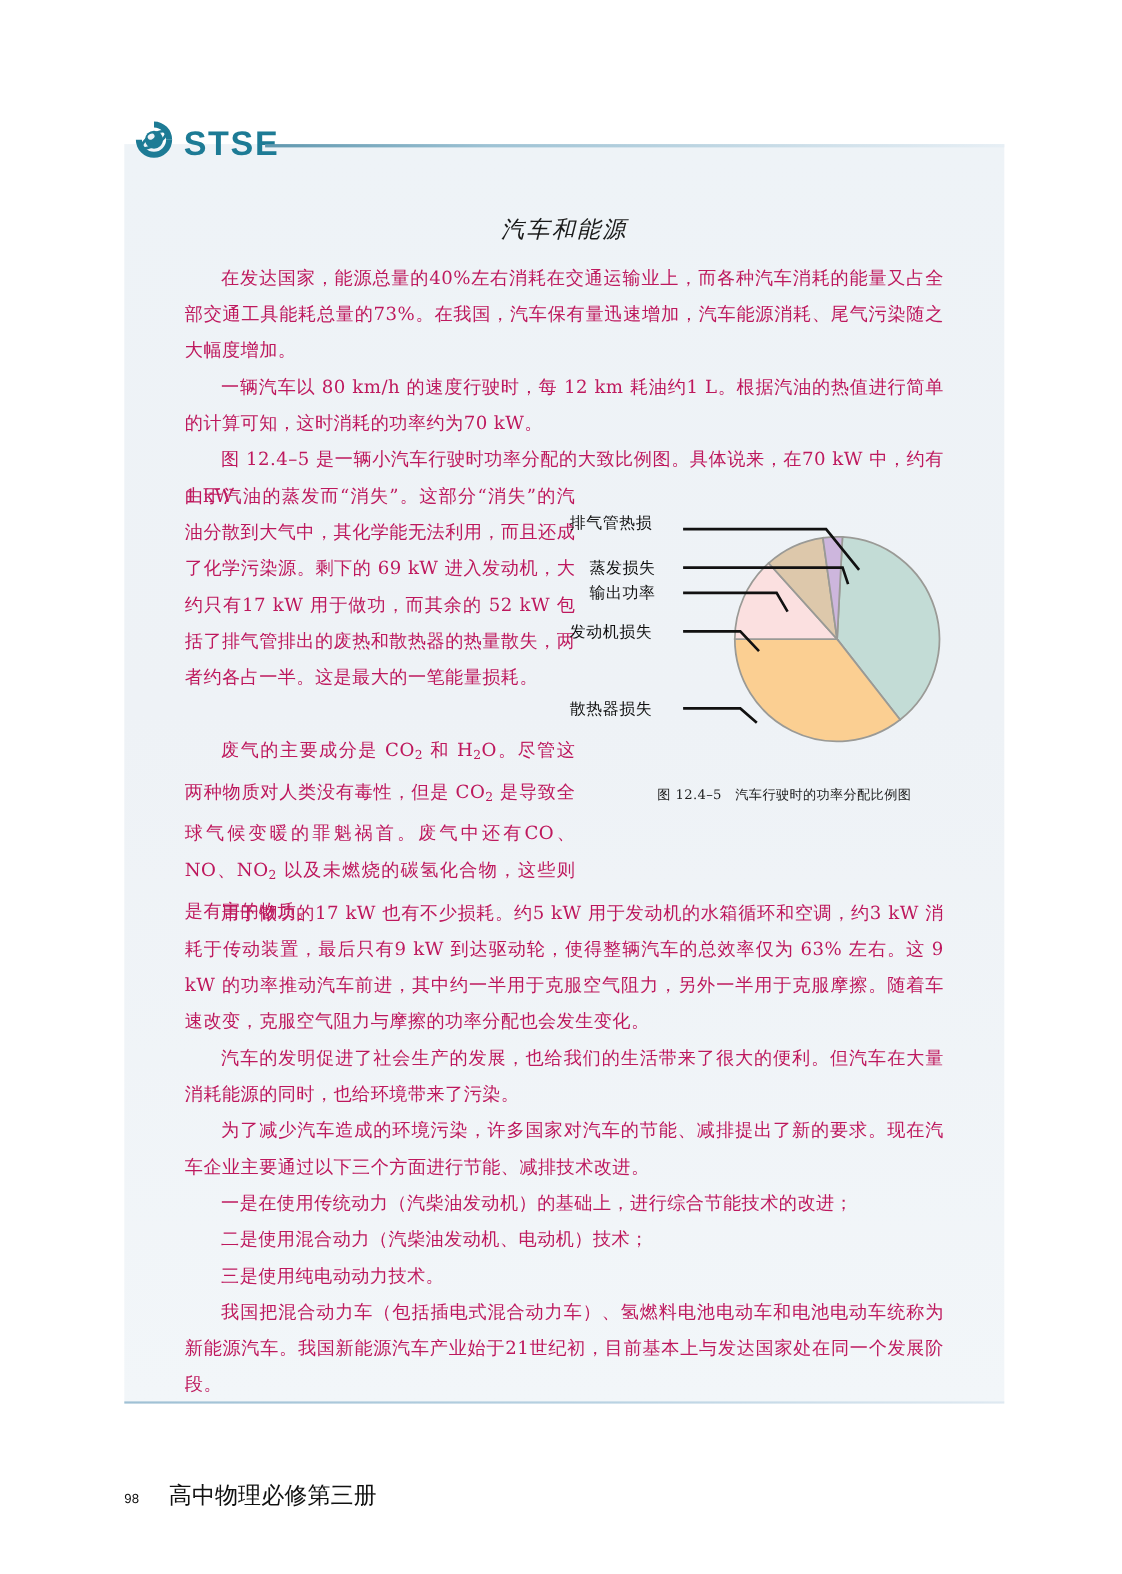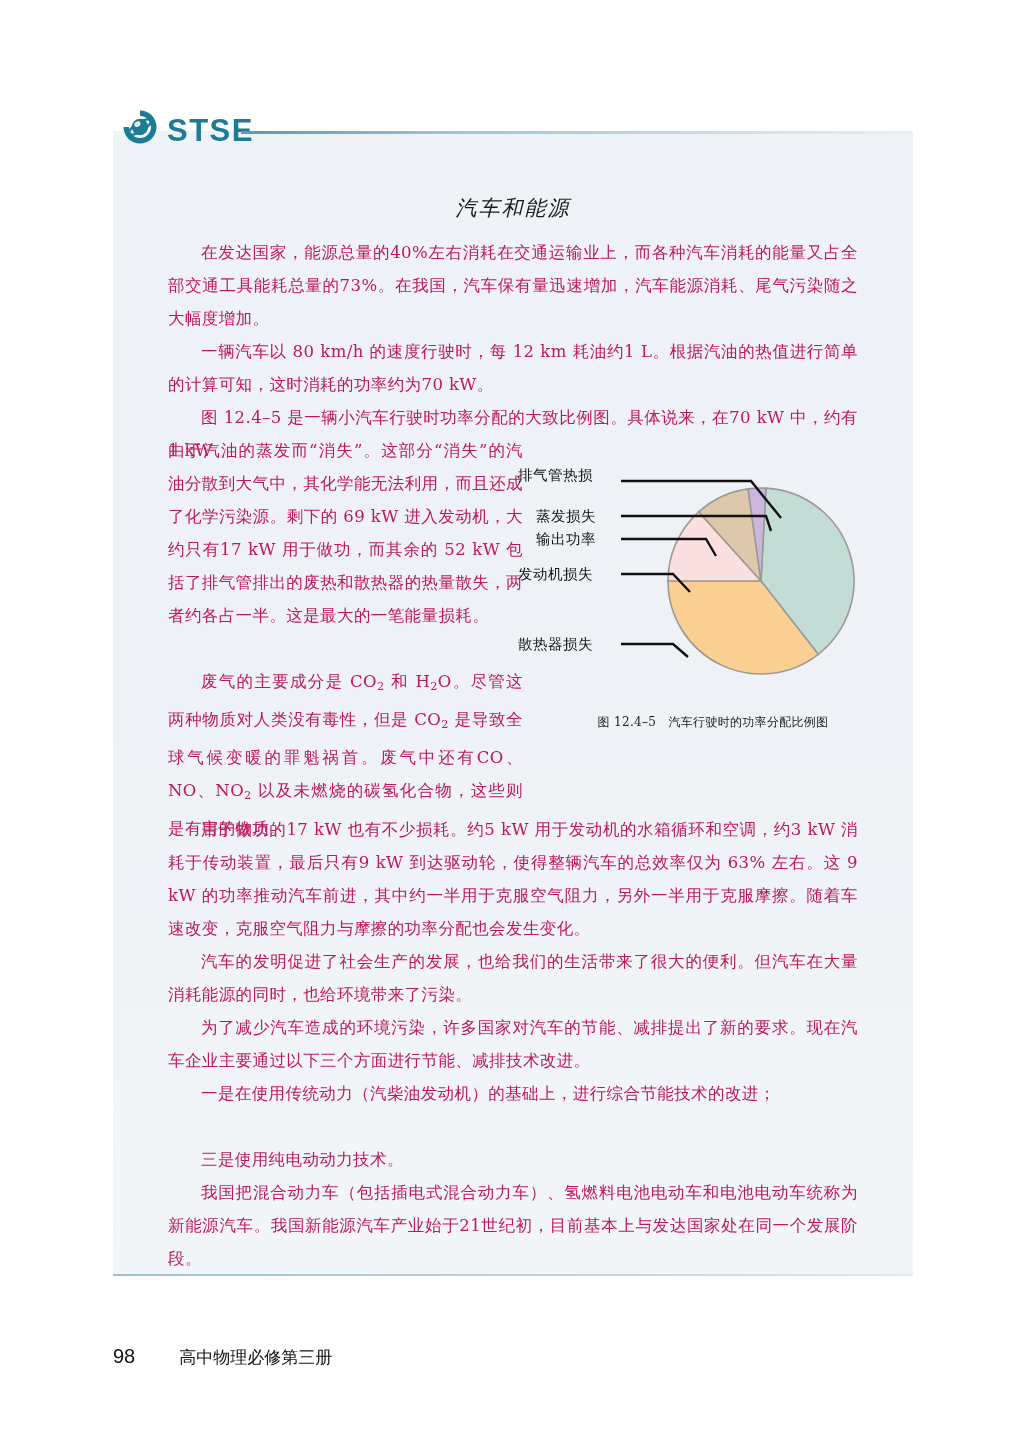--- a/index.html
+++ b/index.html
@@ -80,22 +80,22 @@
     white-space:nowrap;
     letter-spacing:0.5px;
   }
 
   
   #footer{
     position:absolute;left:113px;top:1345px;width:800px;height:30px;
     font-size:16px;color:#111;
     font-family:"DejaVu Serif","Liberation Serif",serif;
   }
-  #footer .pnum{font-family:"Liberation Sans","DejaVu Sans",sans-serif;font-size:20px;}
-  #footer .ftext{margin-left:39px;font-size:17px;}
+  #footer .pnum{font-family:"Liberation Sans","DejaVu Sans",sans-serif;font-size:12px;}
+  #footer .ftext{margin-left:22px;font-size:21px;}
 </style>
 </head>
 <body>
 
 <div id="page">
 
   <div id="panel"></div>
   <div id="panel-bottom-rule"></div>
 
   <div id="header">
@@ -130,20 +130,21 @@
     </div>
 
     <div class="para full indent" style="top:682px;">用于做功的17 kW 也有不少损耗。约5 kW 用于发动机的水箱循环和空调，约3 kW 消耗于传动装置，最后只有9 kW 到达驱动轮，使得整辆汽车的总效率仅为 63% 左右。这 9 kW 的功率推动汽车前进，其中约一半用于克服空气阻力，另外一半用于克服摩擦。随着车速改变，克服空气阻力与摩擦的功率分配也会发生变化。</div>
 
     <div class="para full indent" style="top:814px;">汽车的发明促进了社会生产的发展，也给我们的生活带来了很大的便利。但汽车在大量消耗能源的同时，也给环境带来了污染。</div>
 
     <div class="para full indent" style="top:880px;">为了减少汽车造成的环境污染，许多国家对汽车的节能、减排提出了新的要求。现在汽车企业主要通过以下三个方面进行节能、减排技术改进。</div>
 
     <div class="para full indent" style="top:946px;">一是在使用传统动力（汽柴油发动机）的基础上，进行综合节能技术的改进；</div>
 
+    <div class="para full indent" style="top:979px;">二是使用混合动力（汽柴油发动机、电动机）技术；</div>
 
     <div class="para full indent" style="top:1012px;">三是使用纯电动动力技术。</div>
 
     <div class="para full indent" style="top:1045px;">我国把混合动力车（包括插电式混合动力车）、氢燃料电池电动车和电池电动车统称为新能源汽车。我国新能源汽车产业始于21世纪初，目前基本上与发达国家处在同一个发展阶段。</div>
 
     <div id="figure">
 
       <div id="pie-wrap">
         <svg width="380" height="250" viewBox="0 0 380 250">
 

